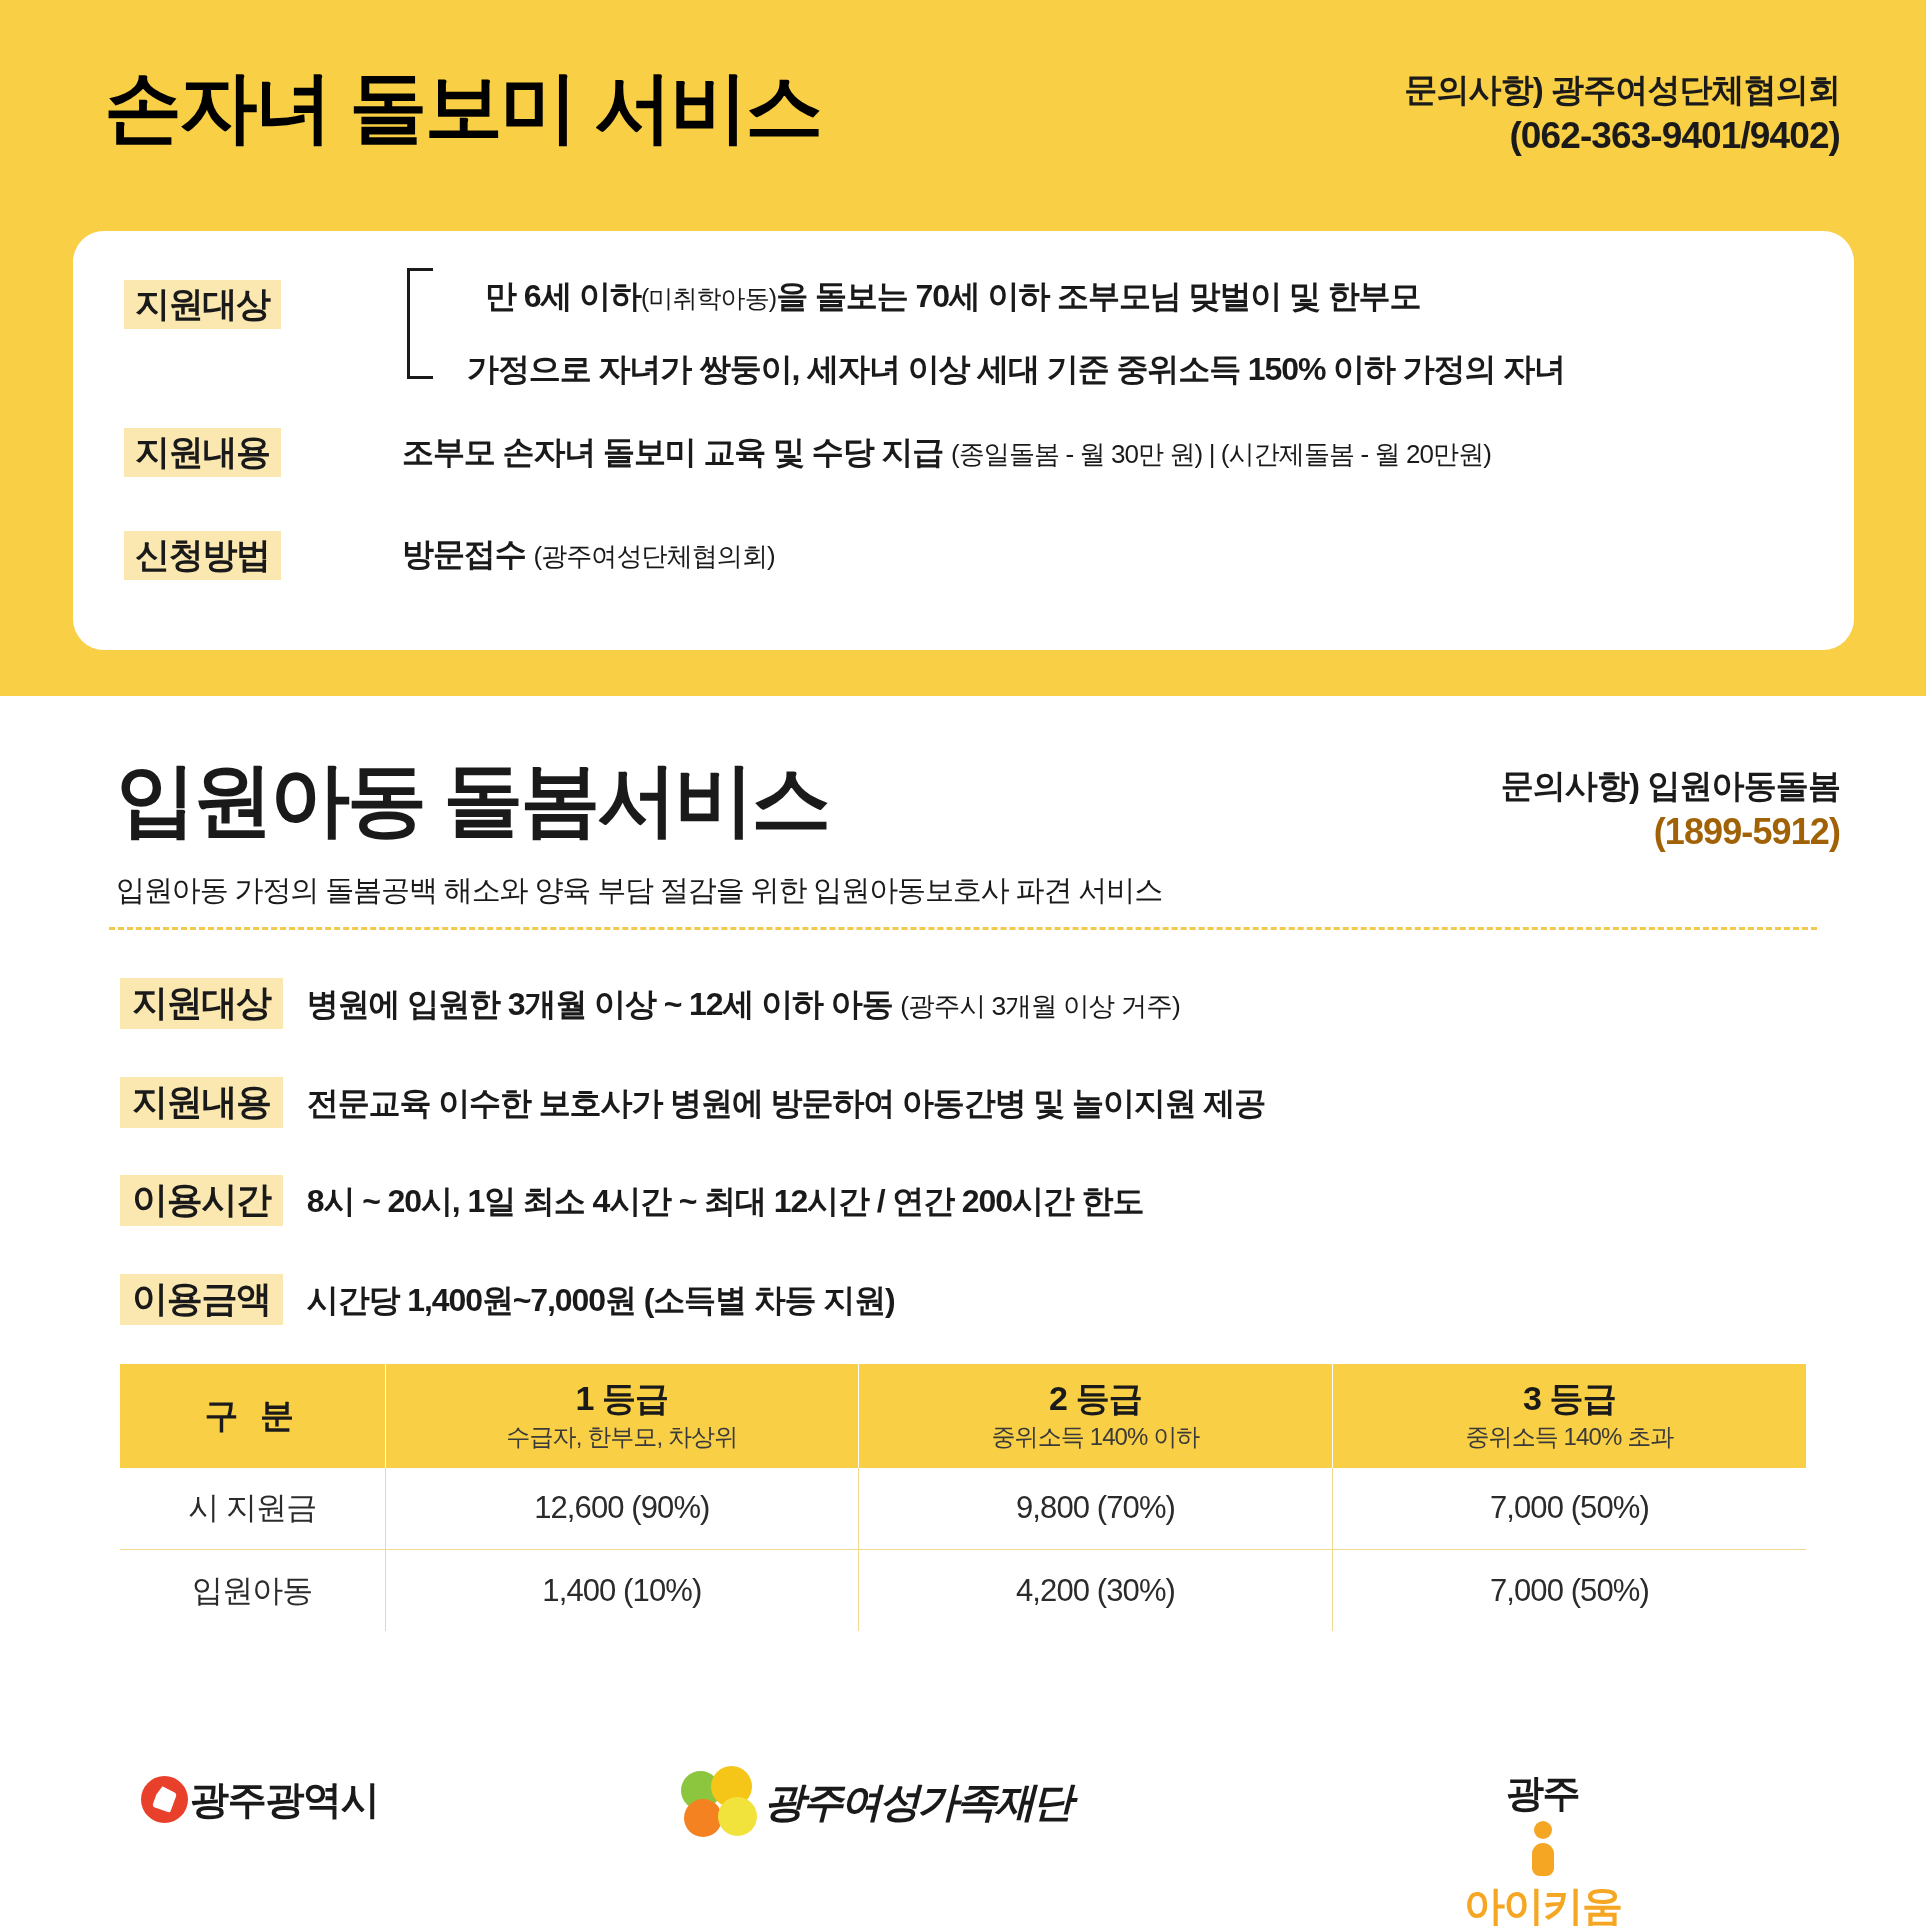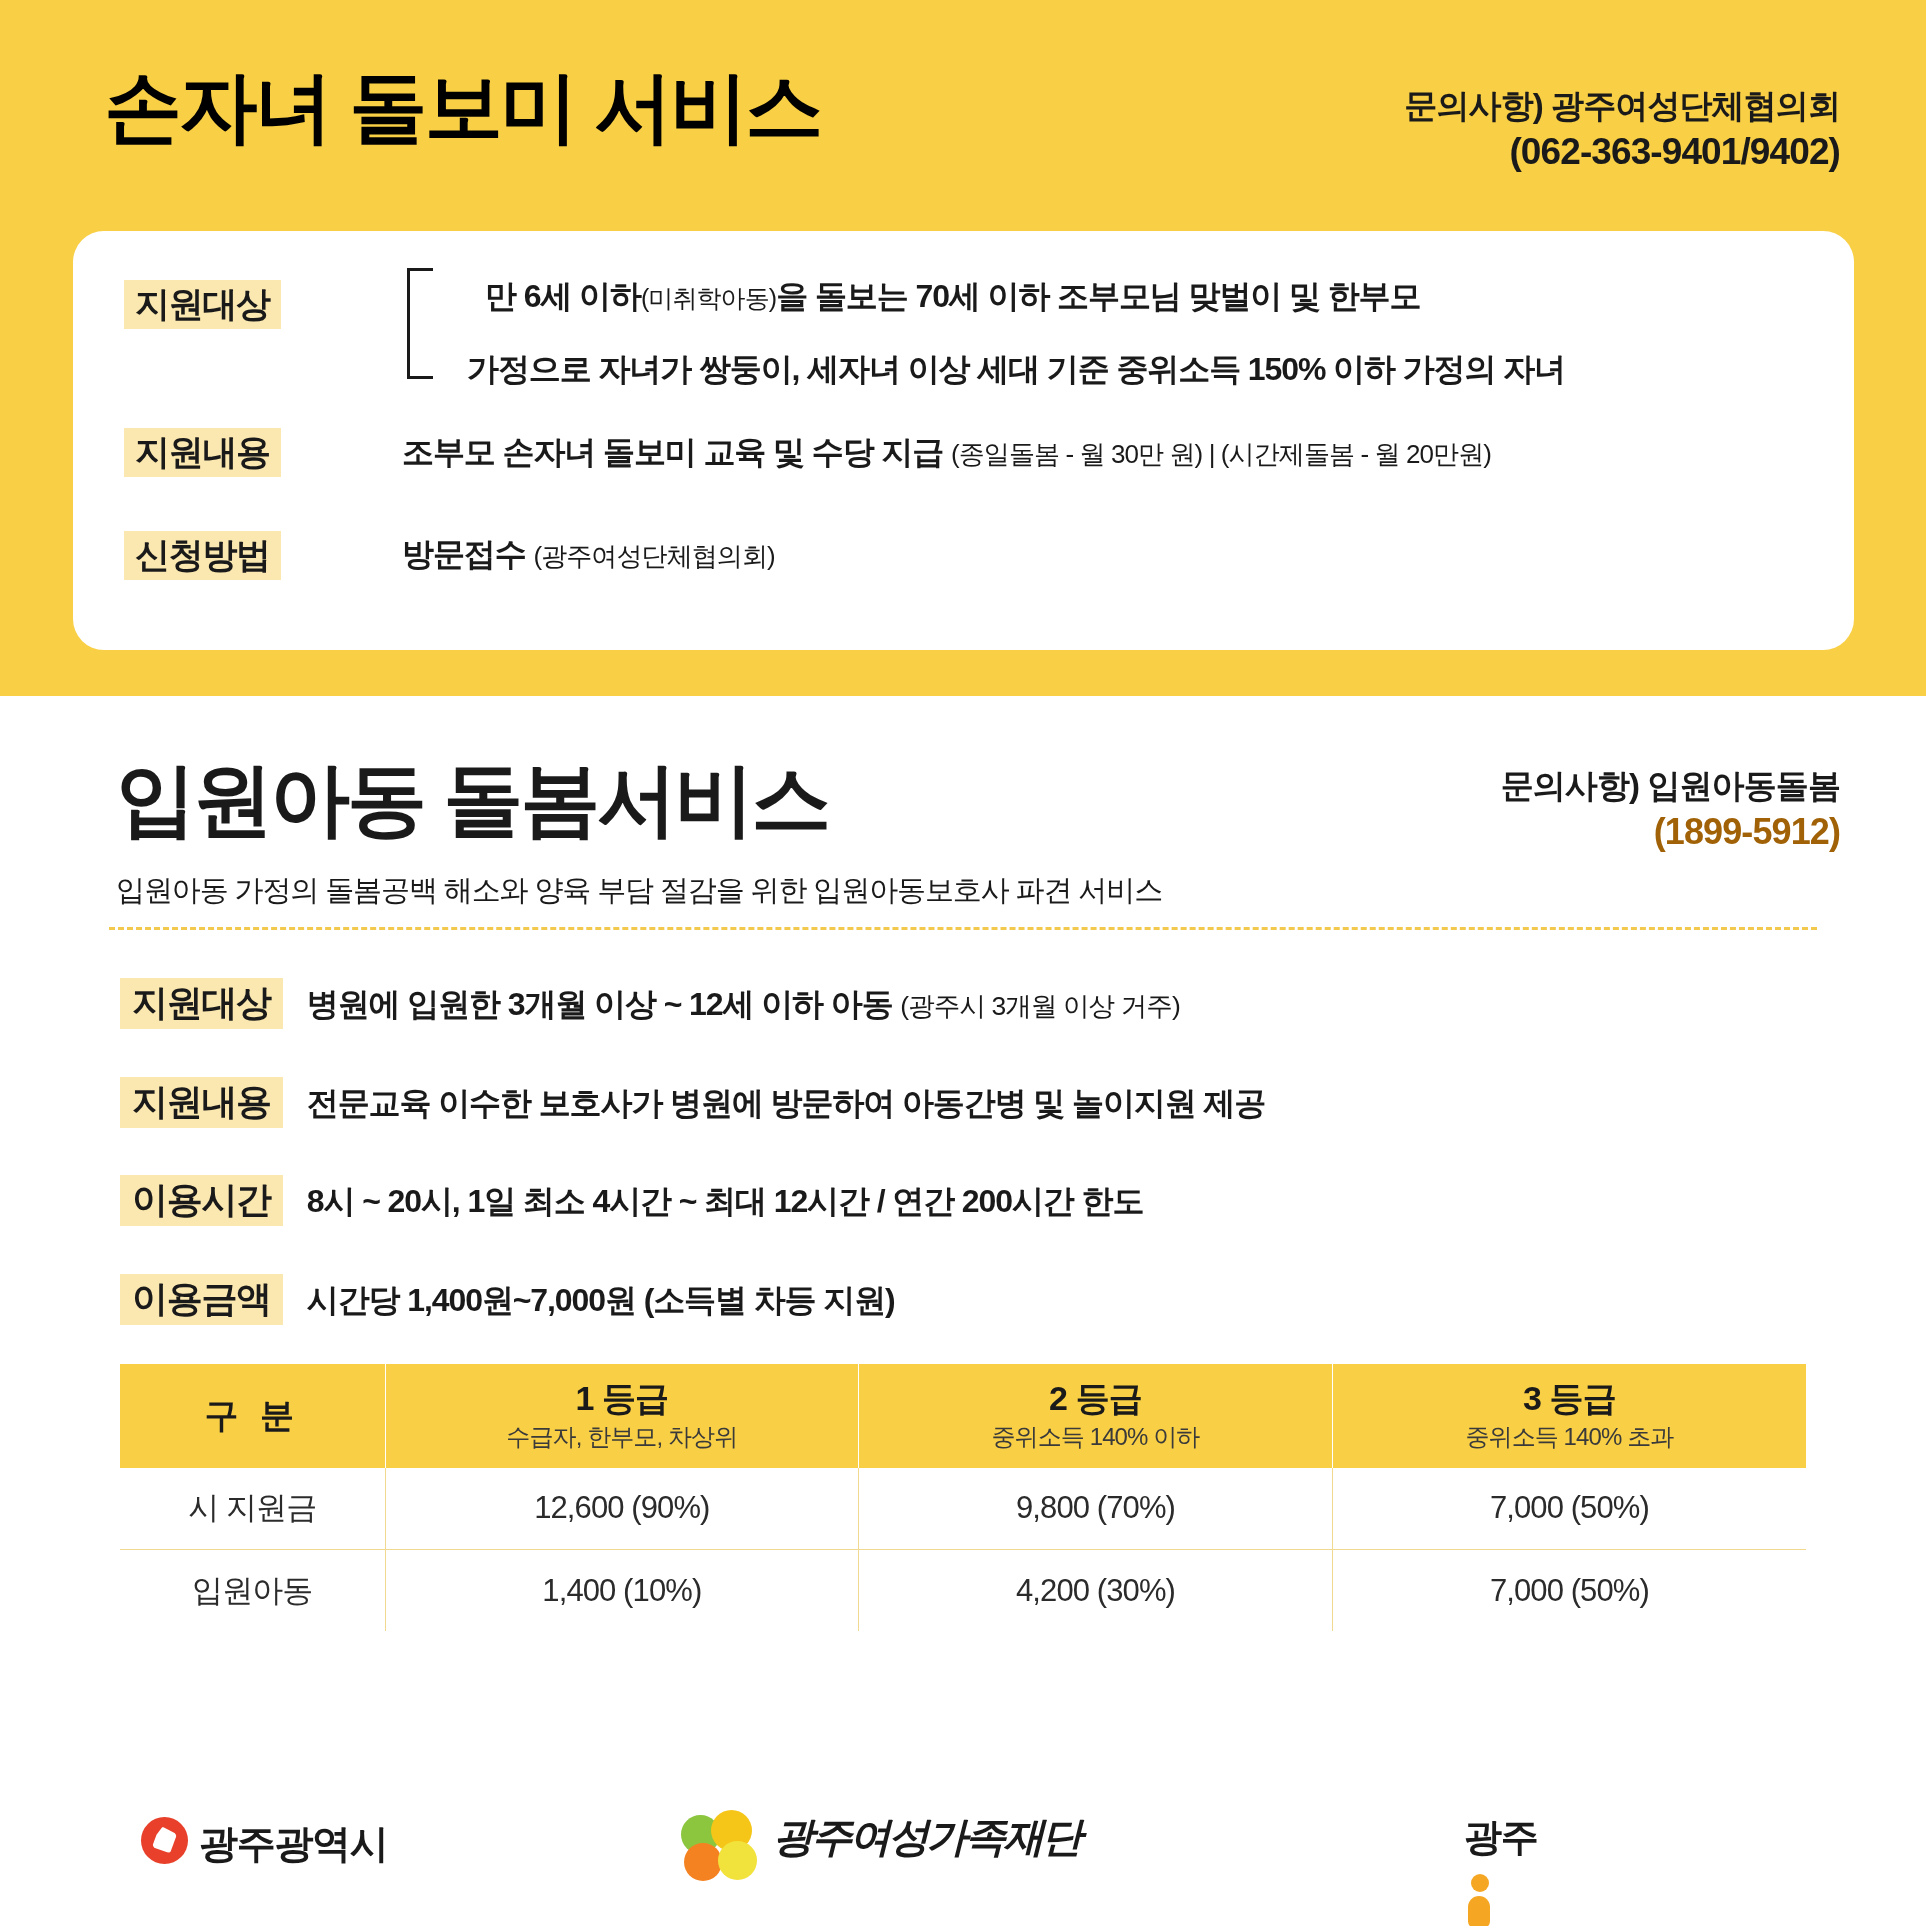--- a/index.html
+++ b/index.html
@@ -40,21 +40,20 @@
     right: 86px;
     top: 68px;
     text-align: right;
     line-height: 1.32;
   }
   .top-contact .line1 {
     font-size: 33px;
     font-weight: 700;
     color: #1a1a1a;
     letter-spacing: -0.9px;
-    margin-top: 16px;
   }
   .top-contact .line2 {
     font-size: 37px;
     font-weight: 900;
     color: #1a1a1a;
     letter-spacing: -0.9px;
   }
 
   .white-card {
     position: absolute;
@@ -255,22 +254,22 @@
   .logos {
     position: absolute;
     left: 0;
     top: 1053px;
     width: 1926px;
     height: 128px;
   }
   .logo {
     position: absolute;
     display: flex;
-    gap: 11px;
-    margin-top: 44px;
+    align-items: center;
+    gap: 2px;
   }
   .logo-gwangju { left: 141px; top: 23.5px; }
   .logo-found  { left: 681px; top: 17px; }
   .logo-ikium  { left: 1464px; top: 19px; flex-direction: column; }
 
   .mark-city {
     width: 47px; height: 47px;
     border-radius: 50%;
     background: #e8402a;
     position: relative;

